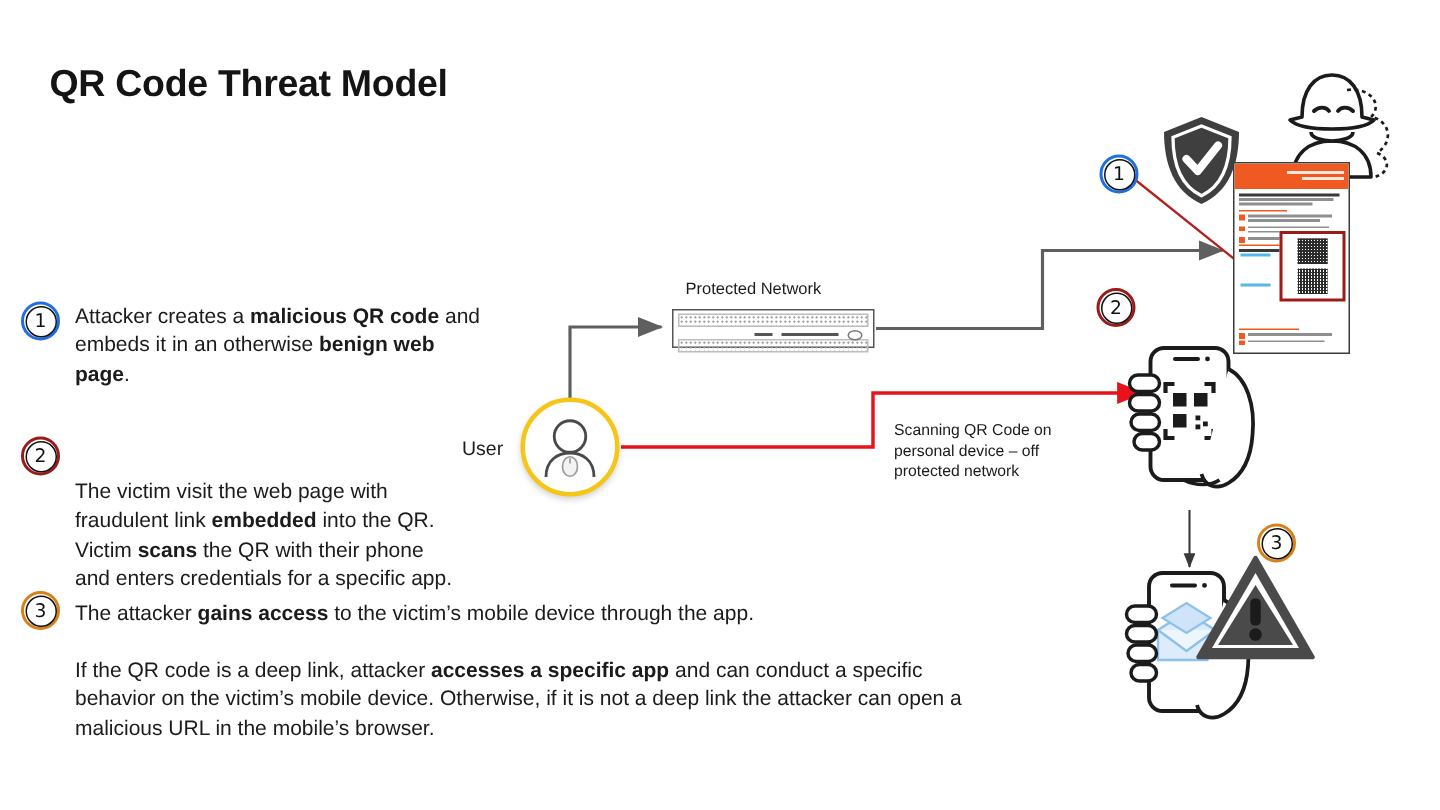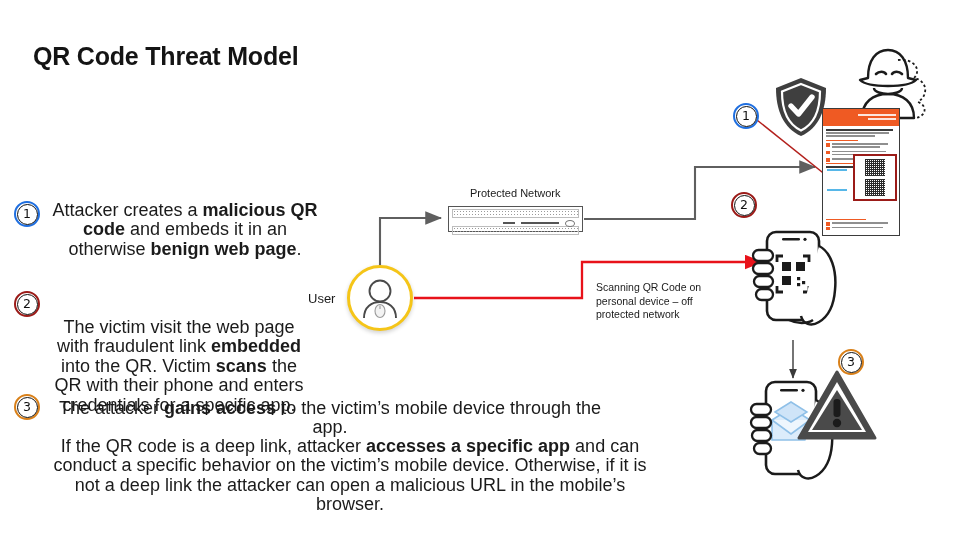--- a/index.html
+++ b/index.html
@@ -26,21 +26,21 @@
     width:19px;height:19px;border-radius:50%;border:1.6px solid #111;
     display:flex;align-items:center;justify-content:center;
     font-size:12.5px;font-family:"DejaVu Sans",sans-serif;
   }
   .m-blue{border:2.4px solid #1f6fe0;}
   .m-red{border:2.4px solid #9b1b18;}
   .m-orange{border:2.4px solid #d98019;}
 
   
   .para{
-    position:absolute;font-size:18px;line-height:19.4px;color:#1b1b1b;text-align:center;
+    position:absolute;font-size:14px;line-height:19.4px;color:#1b1b1b;
   }
   .para b{font-weight:bold;}
 
   
   .lbl{position:absolute;font-size:11px;color:#1b1b1b;line-height:14px;}
   .lbl-user{position:absolute;font-size:13px;color:#1b1b1b;}
   .scan-note{position:absolute;font-size:10.5px;line-height:13.6px;color:#1b1b1b;}
   .scan-note b{font-weight:normal;}
 
   
@@ -123,21 +123,21 @@
 
     <path d="M584,219 L695,219 L695,167 L815,167" fill="none" stroke="#5f5f5f" stroke-width="2.1" marker-end="url(#arrGray)"></path>
 
     <path d="M414,298 L582,298 L582,262 L762,262" fill="none" stroke="#e8121a" stroke-width="2.3" marker-end="url(#arrRed)"></path>
 
     <path d="M757,120 L842,188" fill="none" stroke="#b3201c" stroke-width="1.5" marker-end="url(#arrDkRed)"></path>
 
     <path d="M793,340 L793,378" fill="none" stroke="#3a3a3a" stroke-width="1.4" marker-end="url(#arrDk)"></path>
   </svg>
 
-  <div class="lbl" style="left:470px;top:186px;">Protected Network</div>
+  <div class="lbl" style="left:457px;top:186px;">Protected Network</div>
   <div class="fw">
     <div class="fw-vent"></div>
     <div class="fw-mid">
         <span class="d1"></span>
         <span class="d2"></span>
         <span class="d3"></span>
       </div>
     <div class="fw-vent"></div>
   </div>
 

